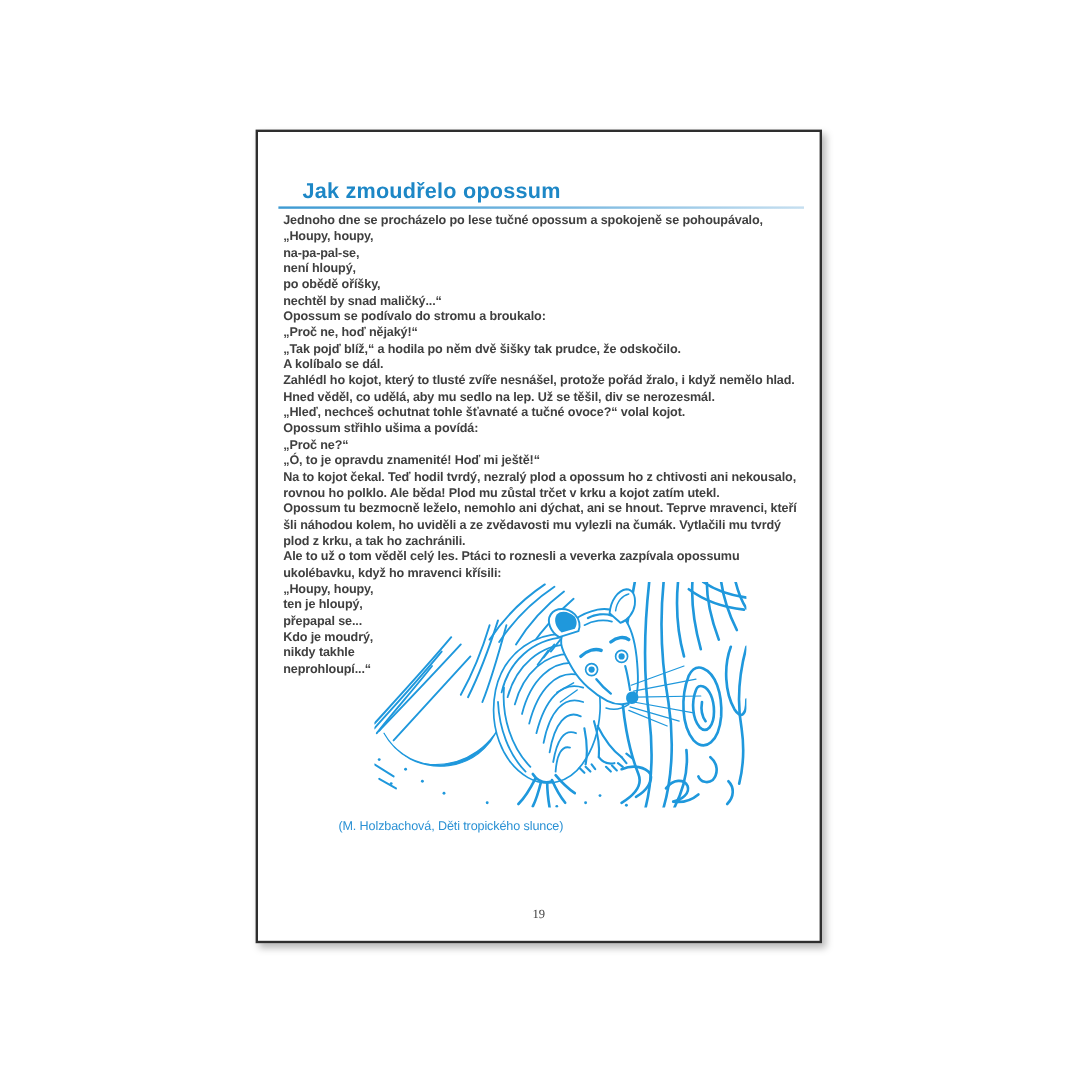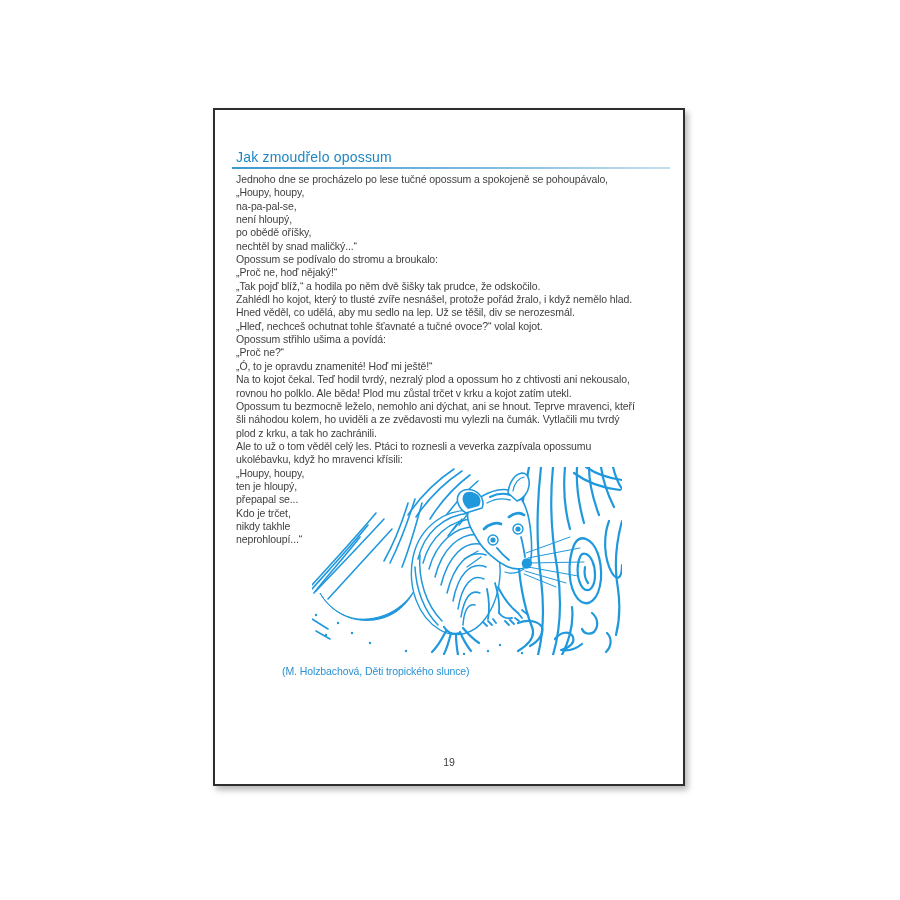--- a/index.html
+++ b/index.html
@@ -8,62 +8,63 @@
     font-family:"Liberation Sans","DejaVu Sans",sans-serif;overflow:hidden;
     color:var(--body-text,#3f3f3f);
   }
   .sheet{
     position:absolute;left:213px;top:108px;width:472px;height:678px;
     box-sizing:border-box;background:#ffffff;border:2px solid #2e2e2e;
     box-shadow:3px 4px 6px rgba(0,0,0,.28);
     padding:39px 25px 0 21px;
   }
   .title{
-    color:var(--accent-blue,#1d87c6);font-size:14px;font-weight:normal;
-    letter-spacing:.2px;margin:0 0 2px 0;
+    color:var(--accent-blue,#1d87c6);font-size:18px;font-weight:bold;
+    letter-spacing:.2px;margin:0 0 2px 16px;
   }
   .rule{
     height:2px;margin:0 0 4px -4px;width:438px;
     background:linear-gradient(to right,#3d9ad2 0%,#79b8e0 55%,#c6dff0 100%);
   }
   .story{
     font-size:10.5px;line-height:13.35px;letter-spacing:-.1px;
   }
-  .line{white-space:nowrap;}
+  .line{white-space:nowrap;font-weight:bold;}
   .illustration-float{
     float:right;width:310px;height:188px;margin:0 36px 0 0;
   }
   .illustration-float svg{display:block;color:var(--illustration-blue,#1f98dc);}
   .citation{
     clear:both;padding-top:10px;font-size:10.5px;letter-spacing:-.1px;
     color:var(--citation-blue,#2a91d4);
     margin-left:46px;
   }
   .pagenum{
     position:absolute;bottom:16px;left:0;width:100%;text-align:center;
-    font-size:10.5px;color:var(--body-text,#3f3f3f);
+    font-size:10.5px;color:var(--body-text,#3f3f3f);font-family:Liberation Serif, serif;
   }
 </style>
 </head>
 <body>
 
 <div class="sheet">
   <h1 class="title">Jak zmoudřelo opossum</h1>
   <div class="rule"></div>
 
   <div class="story">
     <div class="line">Jednoho dne se procházelo po lese tučné opossum a spokojeně se pohoupávalo,</div>
     <div class="line">„Houpy, houpy,</div>
     <div class="line">na-pa-pal-se,</div>
     <div class="line">není hloupý,</div>
     <div class="line">po obědě oříšky,</div>
     <div class="line">nechtěl by snad maličký...“</div>
     <div class="line">Opossum se podívalo do stromu a broukalo:</div>
     <div class="line">„Proč ne, hoď nějaký!“</div>
     <div class="line">„Tak pojď blíž,“ a hodila po něm dvě šišky tak prudce, že odskočilo.</div>
+    <div class="line">A kolíbalo se dál.</div>
     <div class="line">Zahlédl ho kojot, který to tlusté zvíře nesnášel, protože pořád žralo, i když nemělo hlad.</div>
     <div class="line">Hned věděl, co udělá, aby mu sedlo na lep. Už se těšil, div se nerozesmál.</div>
     <div class="line">„Hleď, nechceš ochutnat tohle šťavnaté a tučné ovoce?“ volal kojot.</div>
     <div class="line">Opossum střihlo ušima a povídá:</div>
     <div class="line">„Proč ne?“</div>
     <div class="line">„Ó, to je opravdu znamenité! Hoď mi ještě!“</div>
     <div class="line">Na to kojot čekal. Teď hodil tvrdý, nezralý plod a opossum ho z chtivosti ani nekousalo,</div>
     <div class="line">rovnou ho polklo. Ale běda! Plod mu zůstal trčet v krku a kojot zatím utekl.</div>
     <div class="line">Opossum tu bezmocně leželo, nemohlo ani dýchat, ani se hnout. Teprve mravenci, kteří</div>
     <div class="line">šli náhodou kolem, ho uviděli a ze zvědavosti mu vylezli na čumák. Vytlačili mu tvrdý</div>
@@ -195,21 +196,21 @@
                 <circle cx="210" cy="186" r="1.2"></circle>
             </g>
           </g>
         </g>
       </svg>
     </div>
 
     <div class="line">„Houpy, houpy,</div>
     <div class="line">ten je hloupý,</div>
     <div class="line">přepapal se...</div>
-    <div class="line">Kdo je trčet,</div>
+    <div class="line">Kdo je moudrý,</div>
     <div class="line">nikdy takhle</div>
     <div class="line">neprohloupí...“</div>
 
     <div class="citation">(M. Holzbachová, Děti tropického slunce)</div>
   </div>
 
   <div class="pagenum">19</div>
 </div>
 
 </body></html>

